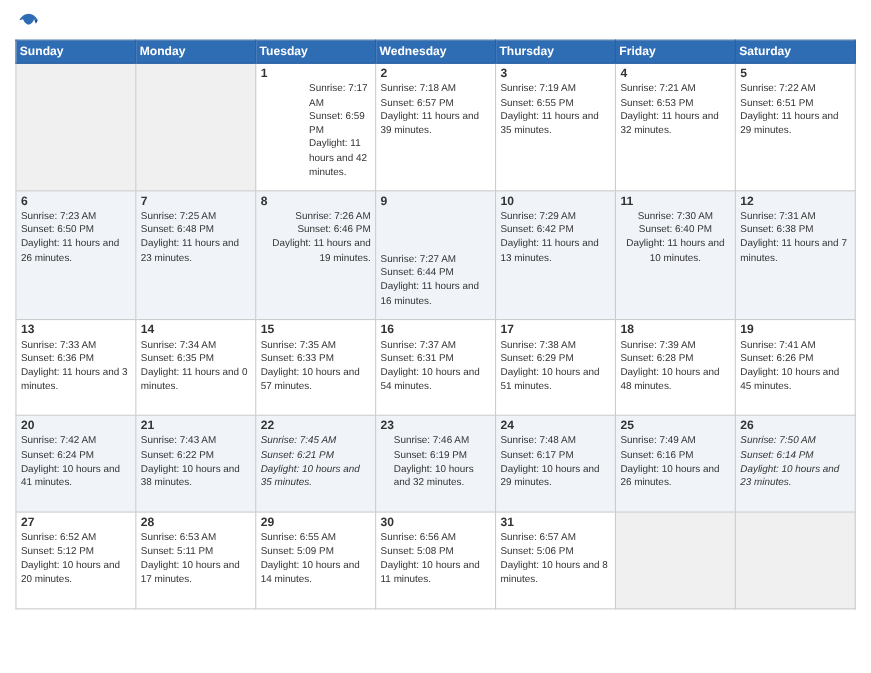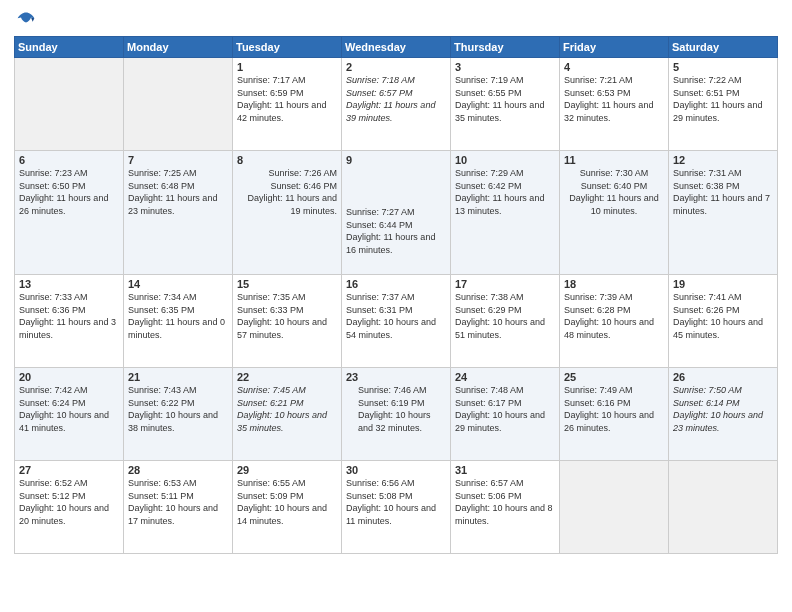--- a/index.html
+++ b/index.html
@@ -142,27 +142,27 @@
           <th>Friday</th>
           <th>Saturday</th>
         </tr>
     </thead>
     <tbody id="calendar-body">
     <tr>
           <td class="empty-cell"></td>
           <td class="empty-cell"></td>
           <td>
             <div class="day-number">1</div>
-            <div class="day-detail" style="white-space: pre-line;">Sunrise: 7:17 AM
+            <div class="day-detail" style="white-space: pre-line; margin-left: 44px;">Sunrise: 7:17 AM
 Sunset: 6:59 PM
 Daylight: 11 hours and 42 minutes.</div>
           </td>
           <td>
             <div class="day-number">2</div>
-            <div class="day-detail" style="white-space: pre-line; font-style: italic;">Sunrise: 7:18 AM
+            <div class="day-detail" style="white-space: pre-line;">Sunrise: 7:18 AM
 Sunset: 6:57 PM
 Daylight: 11 hours and 39 minutes.</div>
           </td>
           <td>
             <div class="day-number">3</div>
             <div class="day-detail" style="white-space: pre-line;">Sunrise: 7:19 AM
 Sunset: 6:55 PM
 Daylight: 11 hours and 35 minutes.</div>
           </td>
           <td>

